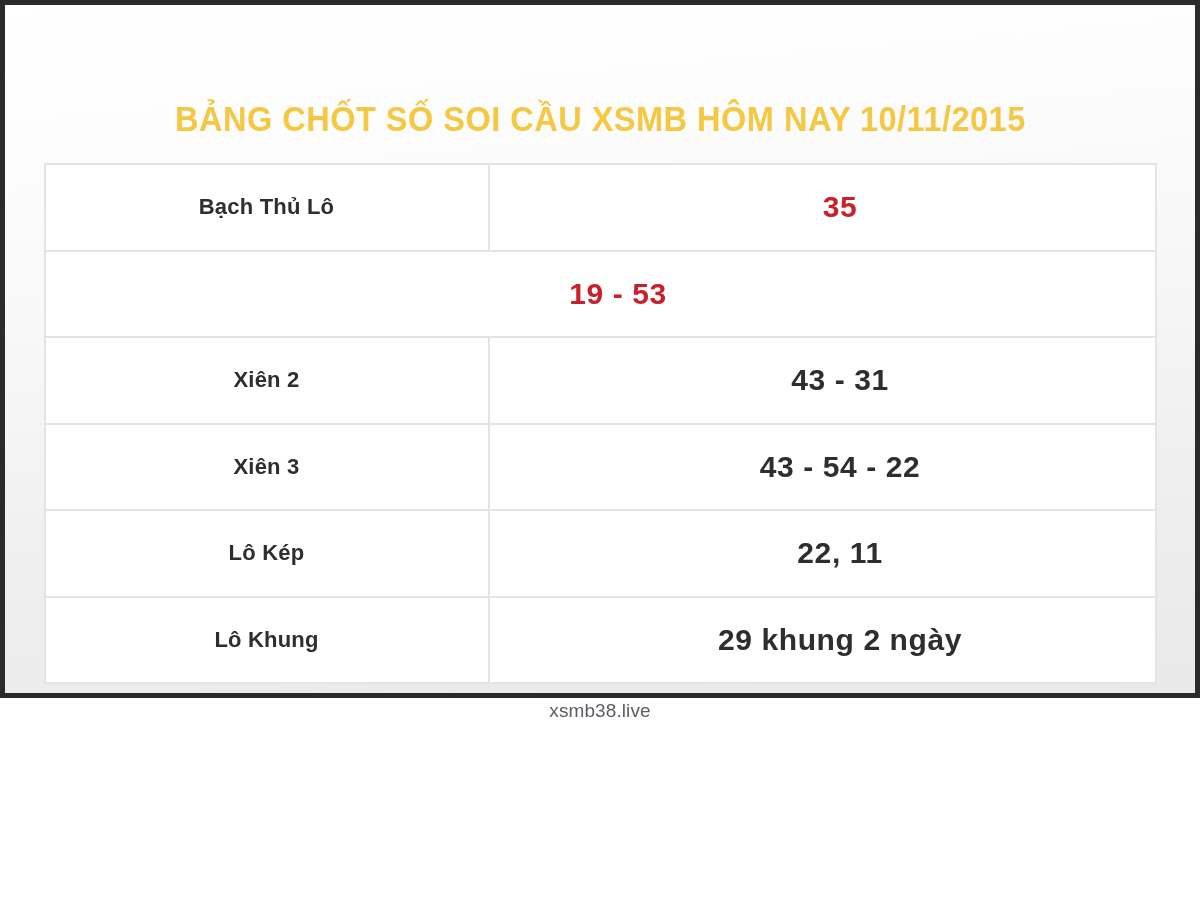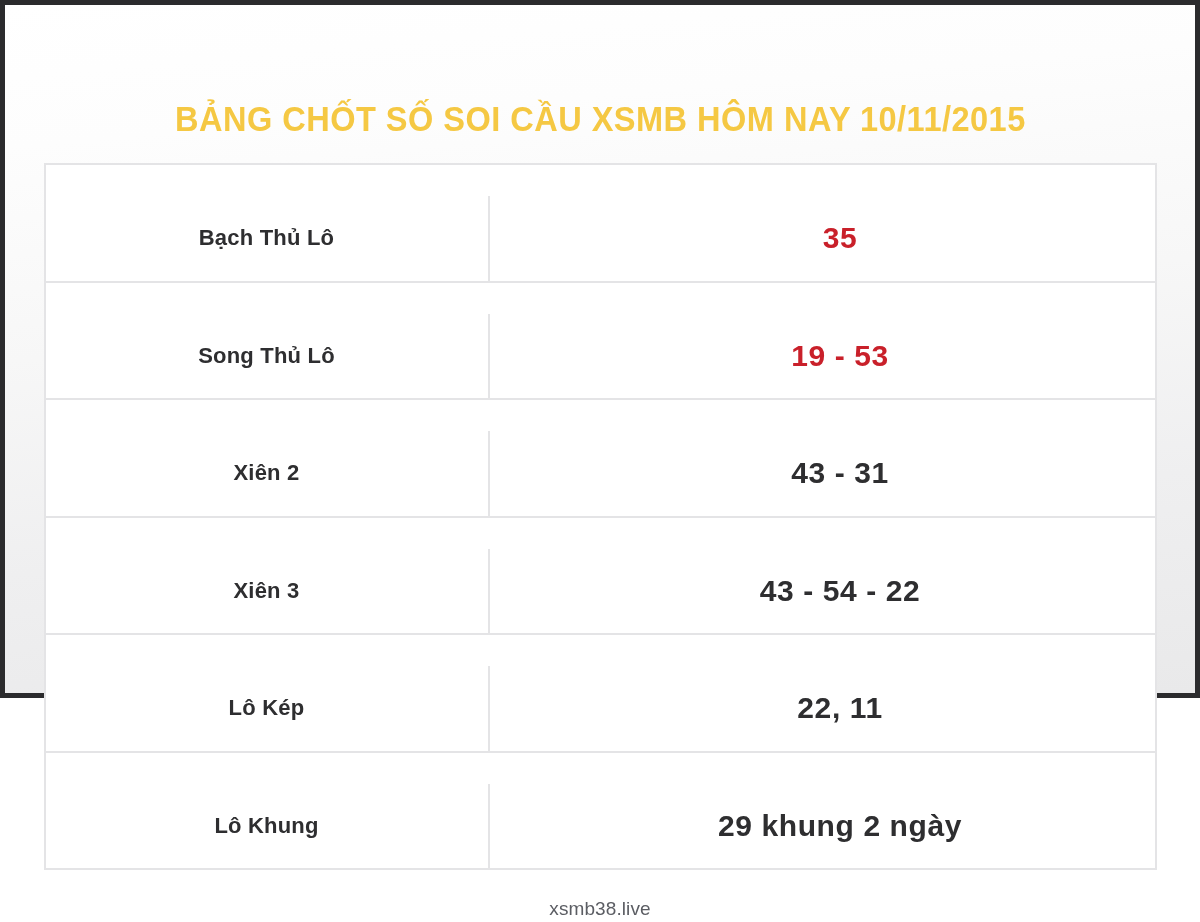--- a/index.html
+++ b/index.html
@@ -47,21 +47,20 @@
     background: #ffffff;
     box-sizing: border-box;
   }
 
   .row {
     display: flex;
     width: 100%;
     height: 86.5px;
     border-bottom: 2px solid #e4e4e6;
     box-sizing: border-box;
-    margin-top: 31px;
   }
   .row:last-child { }
 
   .cell-label {
     width: 444px;
     flex: 0 0 444px;
     border-right: 2px solid #e4e4e6;
     box-sizing: border-box;
     display: flex;
     align-items: center;
@@ -84,21 +83,21 @@
     font-size: 30px;
     color: #2e2e30;
     letter-spacing: 0.6px;
     padding-left: 36px;
   }
   .cell-value.highlight {
     color: #c9202a;
   }
 
   .footer {
-    margin-top: 28px;
+    margin-top: 16px;
     font-family: "Liberation Sans", sans-serif;
     font-weight: 400;
     font-size: 19px;
     color: #5b5d63;
     letter-spacing: 0.1px;
   }
 </style>
 </head>
 <body>
 
@@ -107,21 +106,20 @@
   <div class="title">BẢNG CHỐT SỐ SOI CẦU XSMB HÔM NAY 10/11/2015</div>
 
   <div class="table-wrap">
 
     <div class="row">
       <div class="cell-label">Bạch Thủ Lô</div>
       <div class="cell-value highlight">35</div>
     </div>
 
     <div class="row">
-      <div class="cell-label">Song Thủ Lô</div>
       <div class="cell-value highlight">19 - 53</div>
     </div>
 
     <div class="row">
       <div class="cell-label">Xiên 2</div>
       <div class="cell-value">43 - 31</div>
     </div>
 
     <div class="row">
       <div class="cell-label">Xiên 3</div>

